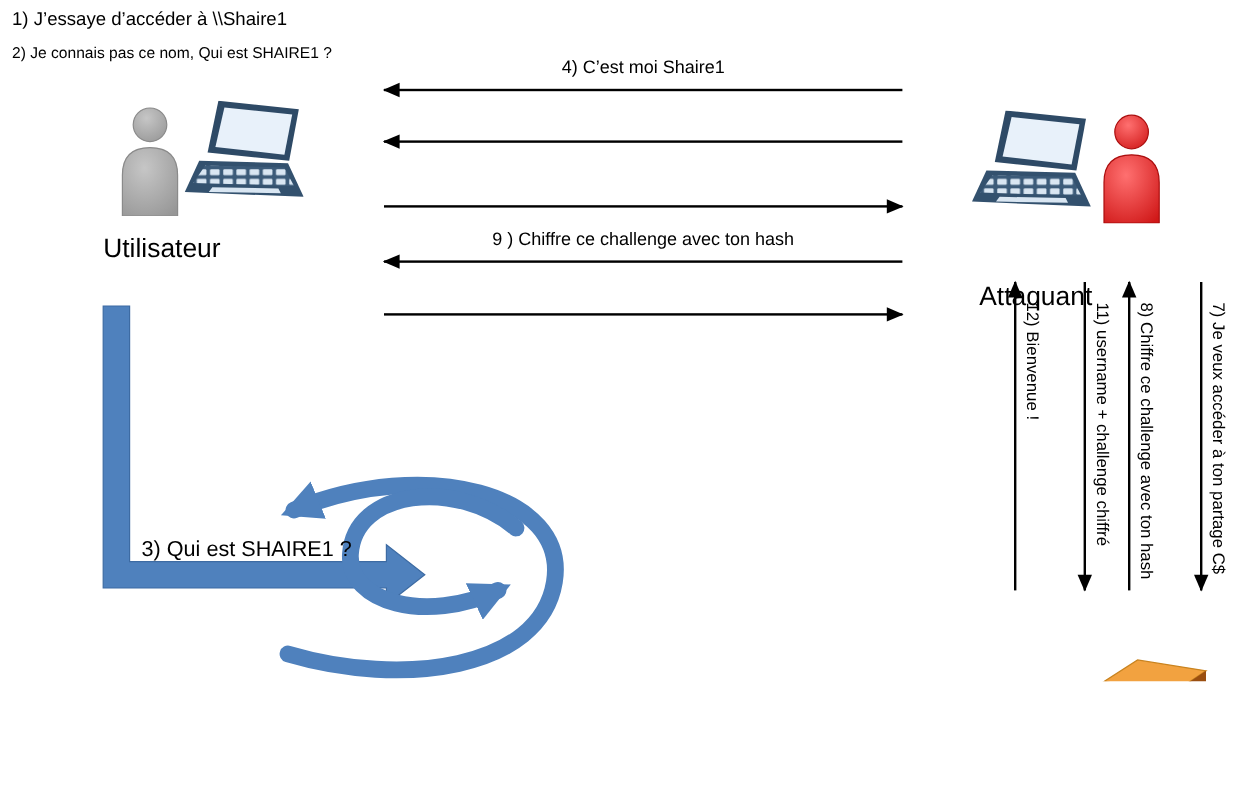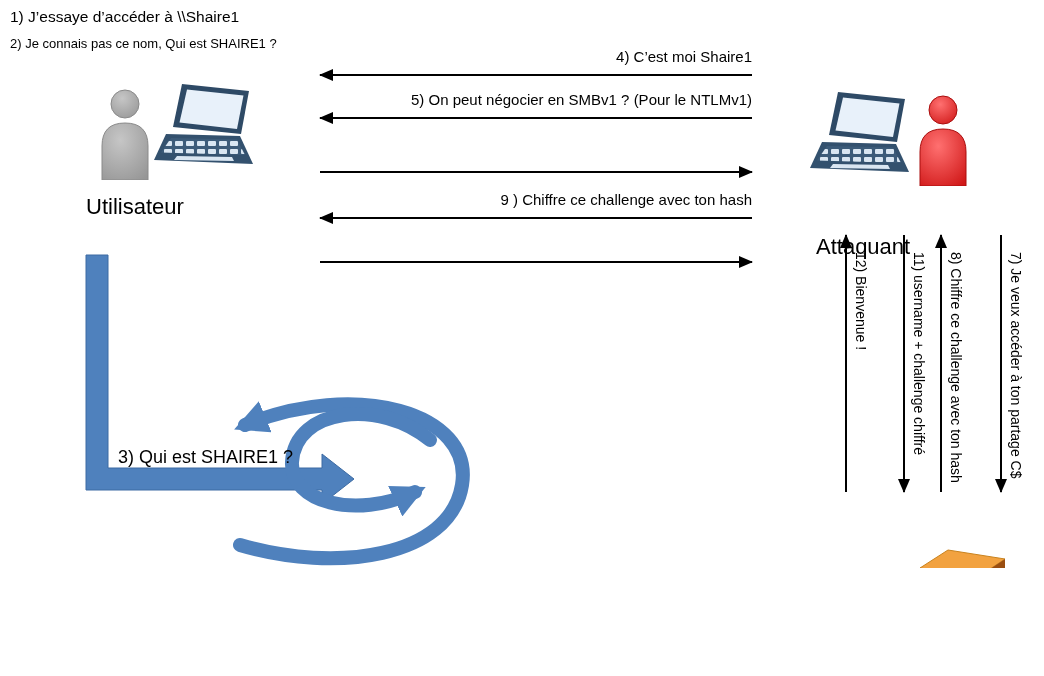--- a/index.html
+++ b/index.html
@@ -13,21 +13,21 @@
 
   .actor{position:absolute;}
   .actor-user{left:95px;top:82px;width:175px;height:105px;}
   .actor-attacker{left:808px;top:90px;width:180px;height:100px;}
   .actor svg{position:absolute;}
   .actor-label{position:absolute;font-size:22px;font-weight:normal;white-space:nowrap;}
   .user-label{left:86px;top:194px;}
   .attacker-label{left:816px;top:186px;margin-top:48px;}
 
   
-  .hmsg-text{position:absolute;left:320px;width:432px;text-align:right;font-size:15px;}
+  .hmsg-text{position:absolute;left:320px;width:432px;text-align:center;font-size:15px;}
   .hline{position:absolute;left:320px;width:432px;height:2px;background:#000;}
   .hline.dir-left::before{content:"";position:absolute;left:-1px;top:-5px;width:0;height:0;
     border-top:6px solid transparent;border-bottom:6px solid transparent;border-right:14px solid #000;}
   .hline.dir-right::after{content:"";position:absolute;right:-1px;top:-5px;width:0;height:0;
     border-top:6px solid transparent;border-bottom:6px solid transparent;border-left:14px solid #000;}
 
   
   .vline{position:absolute;top:235px;width:2px;height:257px;background:#000;}
   .vline.dir-up::before{content:"";position:absolute;top:-1px;left:-5px;width:0;height:0;
     border-left:6px solid transparent;border-right:6px solid transparent;border-bottom:14px solid #000;}
@@ -94,21 +94,20 @@
     <svg width="54" height="92" viewBox="0 0 54 92" style="left:108px;top:4px">
       <circle cx="27" cy="16" r="14" fill="url(#redP)" stroke="#aa0e0e"></circle>
       <path d="M4,92 L4,58 Q4,35 27,35 Q50,35 50,58 L50,92 Z" fill="url(#redP)" stroke="#aa0e0e"></path>
     </svg>
   </div>
   <div class="actor-label attacker-label">Attaquant</div>
 
   <div class="hmsg-text" style="top:48px">4) C’est moi Shaire1</div>
   <div class="hline dir-left" style="top:74px"></div>
 
-  <div class="hmsg-text" style="top:91px">5) On peut négocier en SMBv1 ? (Pour le NTLMv1)</div>
   <div class="hline dir-left" style="top:117px"></div>
 
   <div class="hline dir-right" style="top:171px"></div>
 
   <div class="hmsg-text" style="top:191px">9 ) Chiffre ce challenge avec ton hash</div>
   <div class="hline dir-left" style="top:217px"></div>
 
   <div class="hline dir-right" style="top:261px"></div>
 
   <svg class="blue-shapes" width="420" height="330" viewBox="0 0 420 330">

